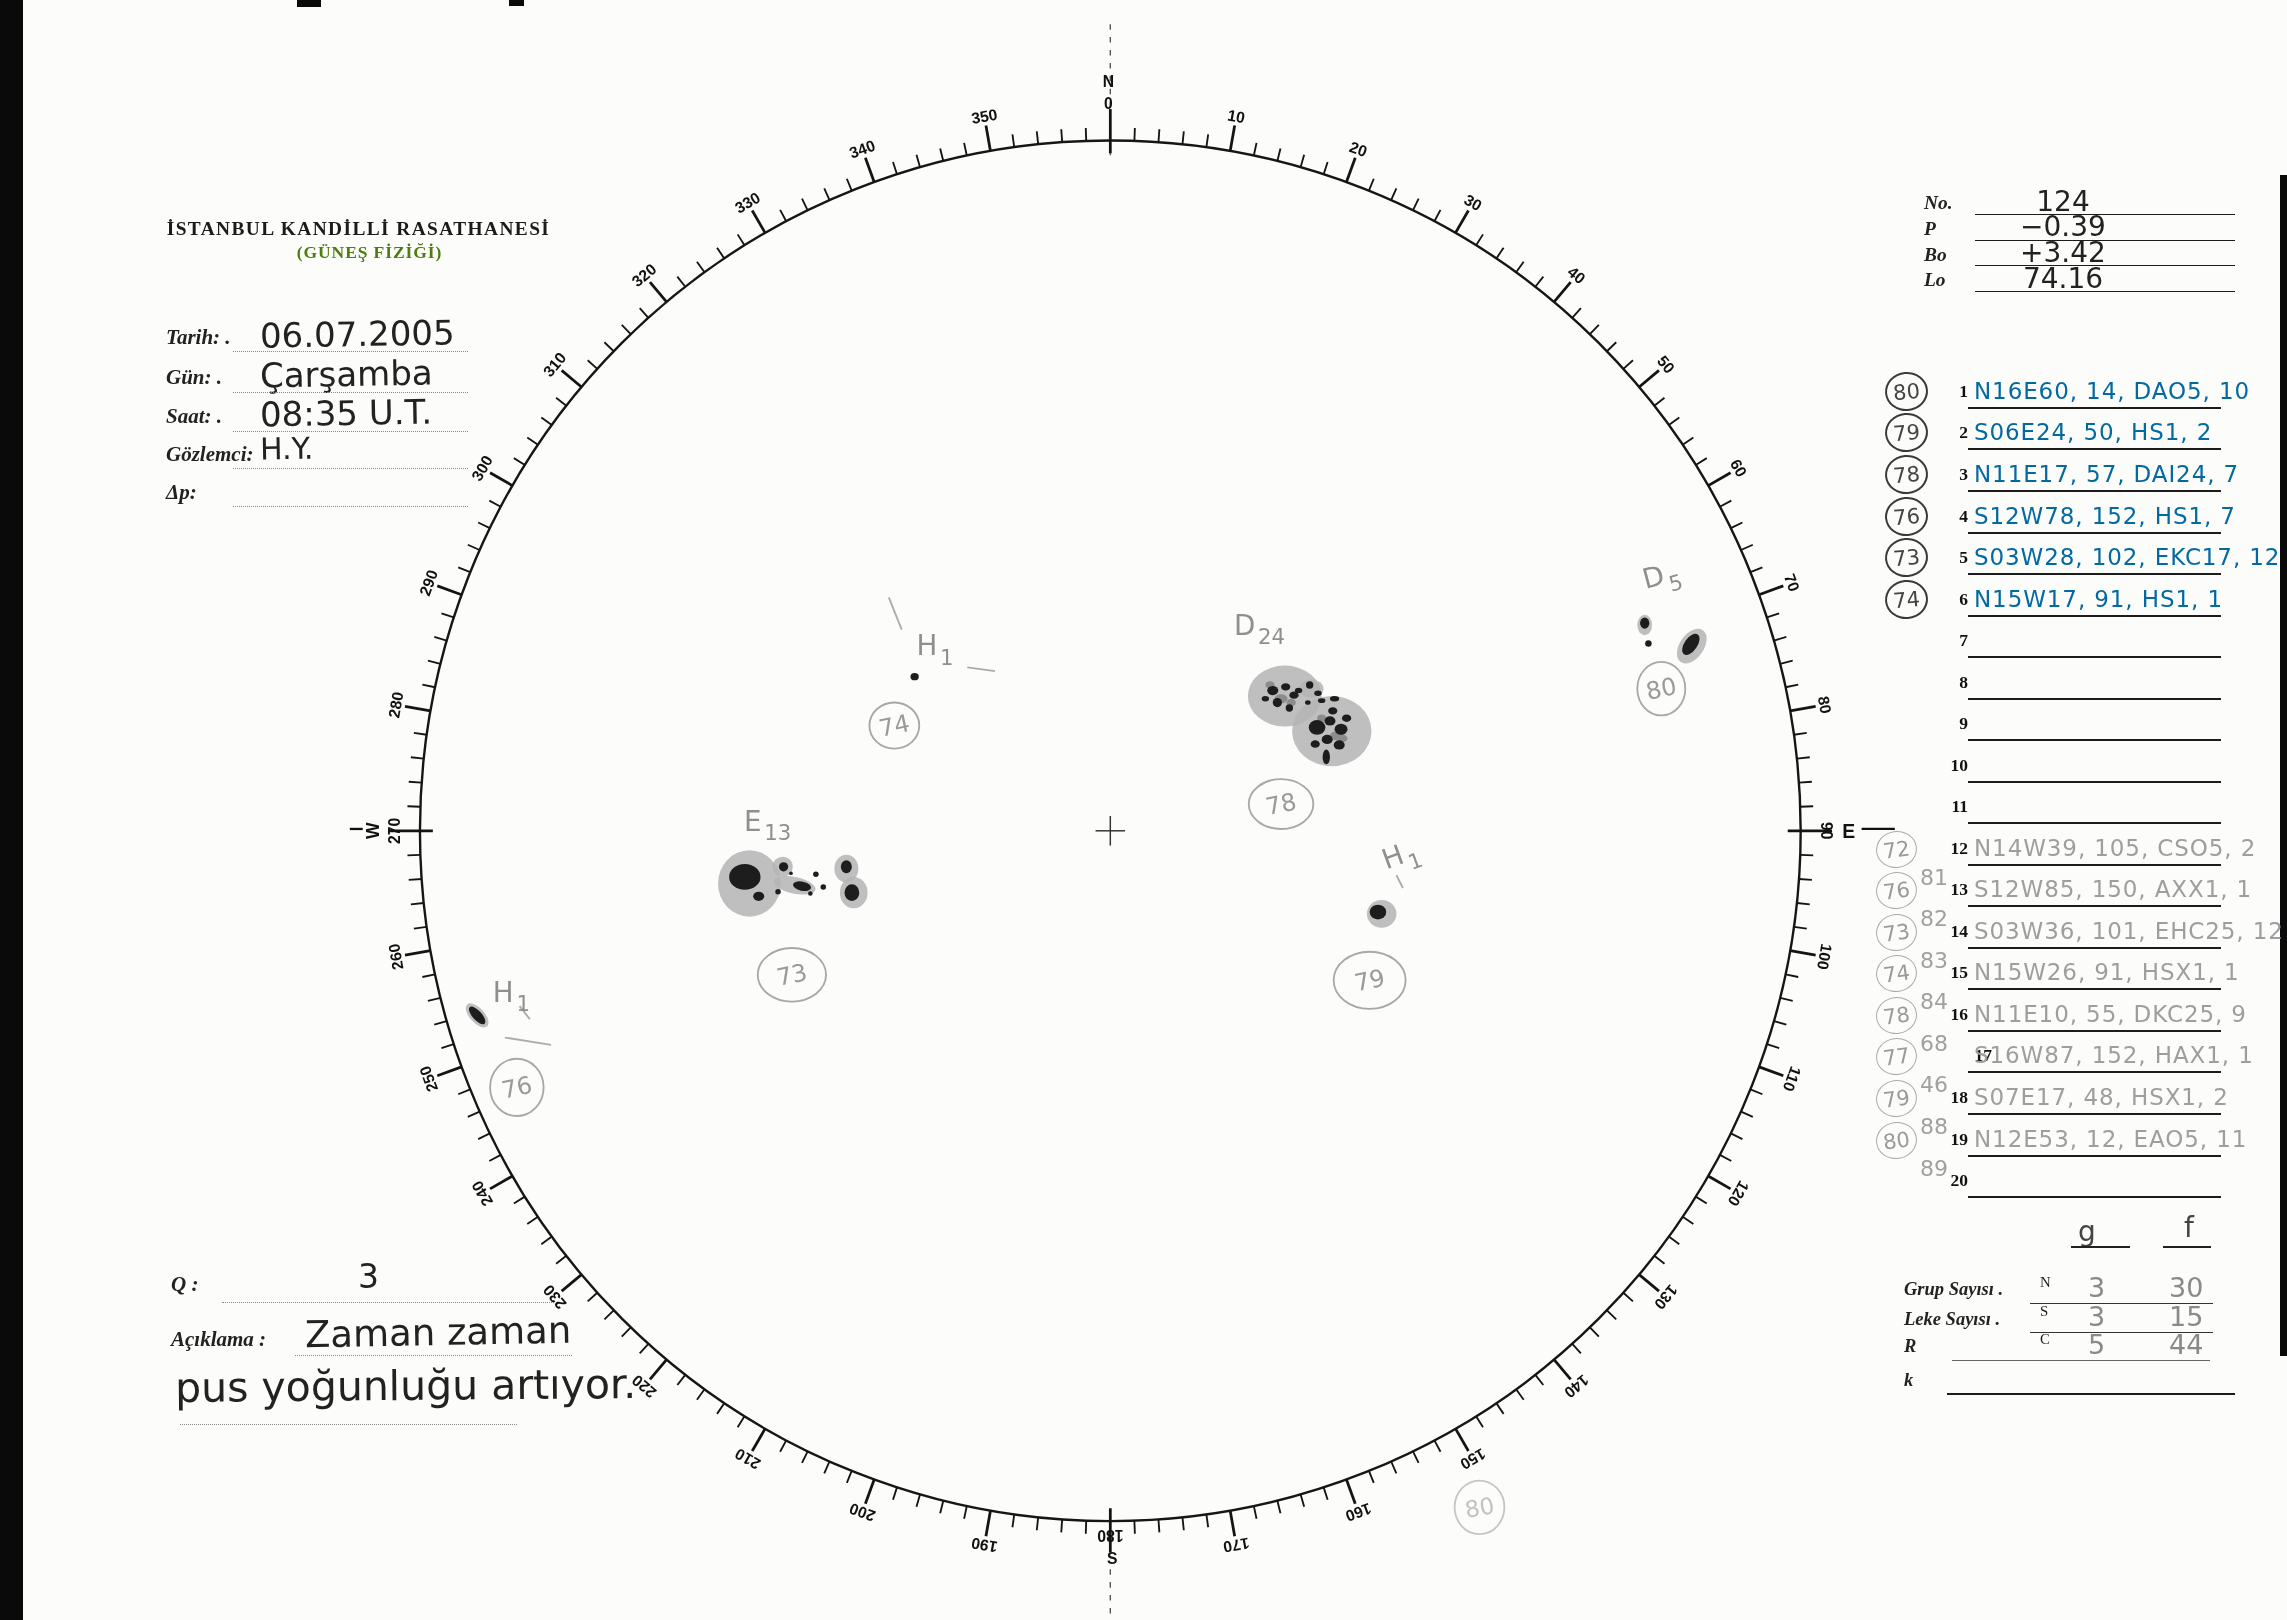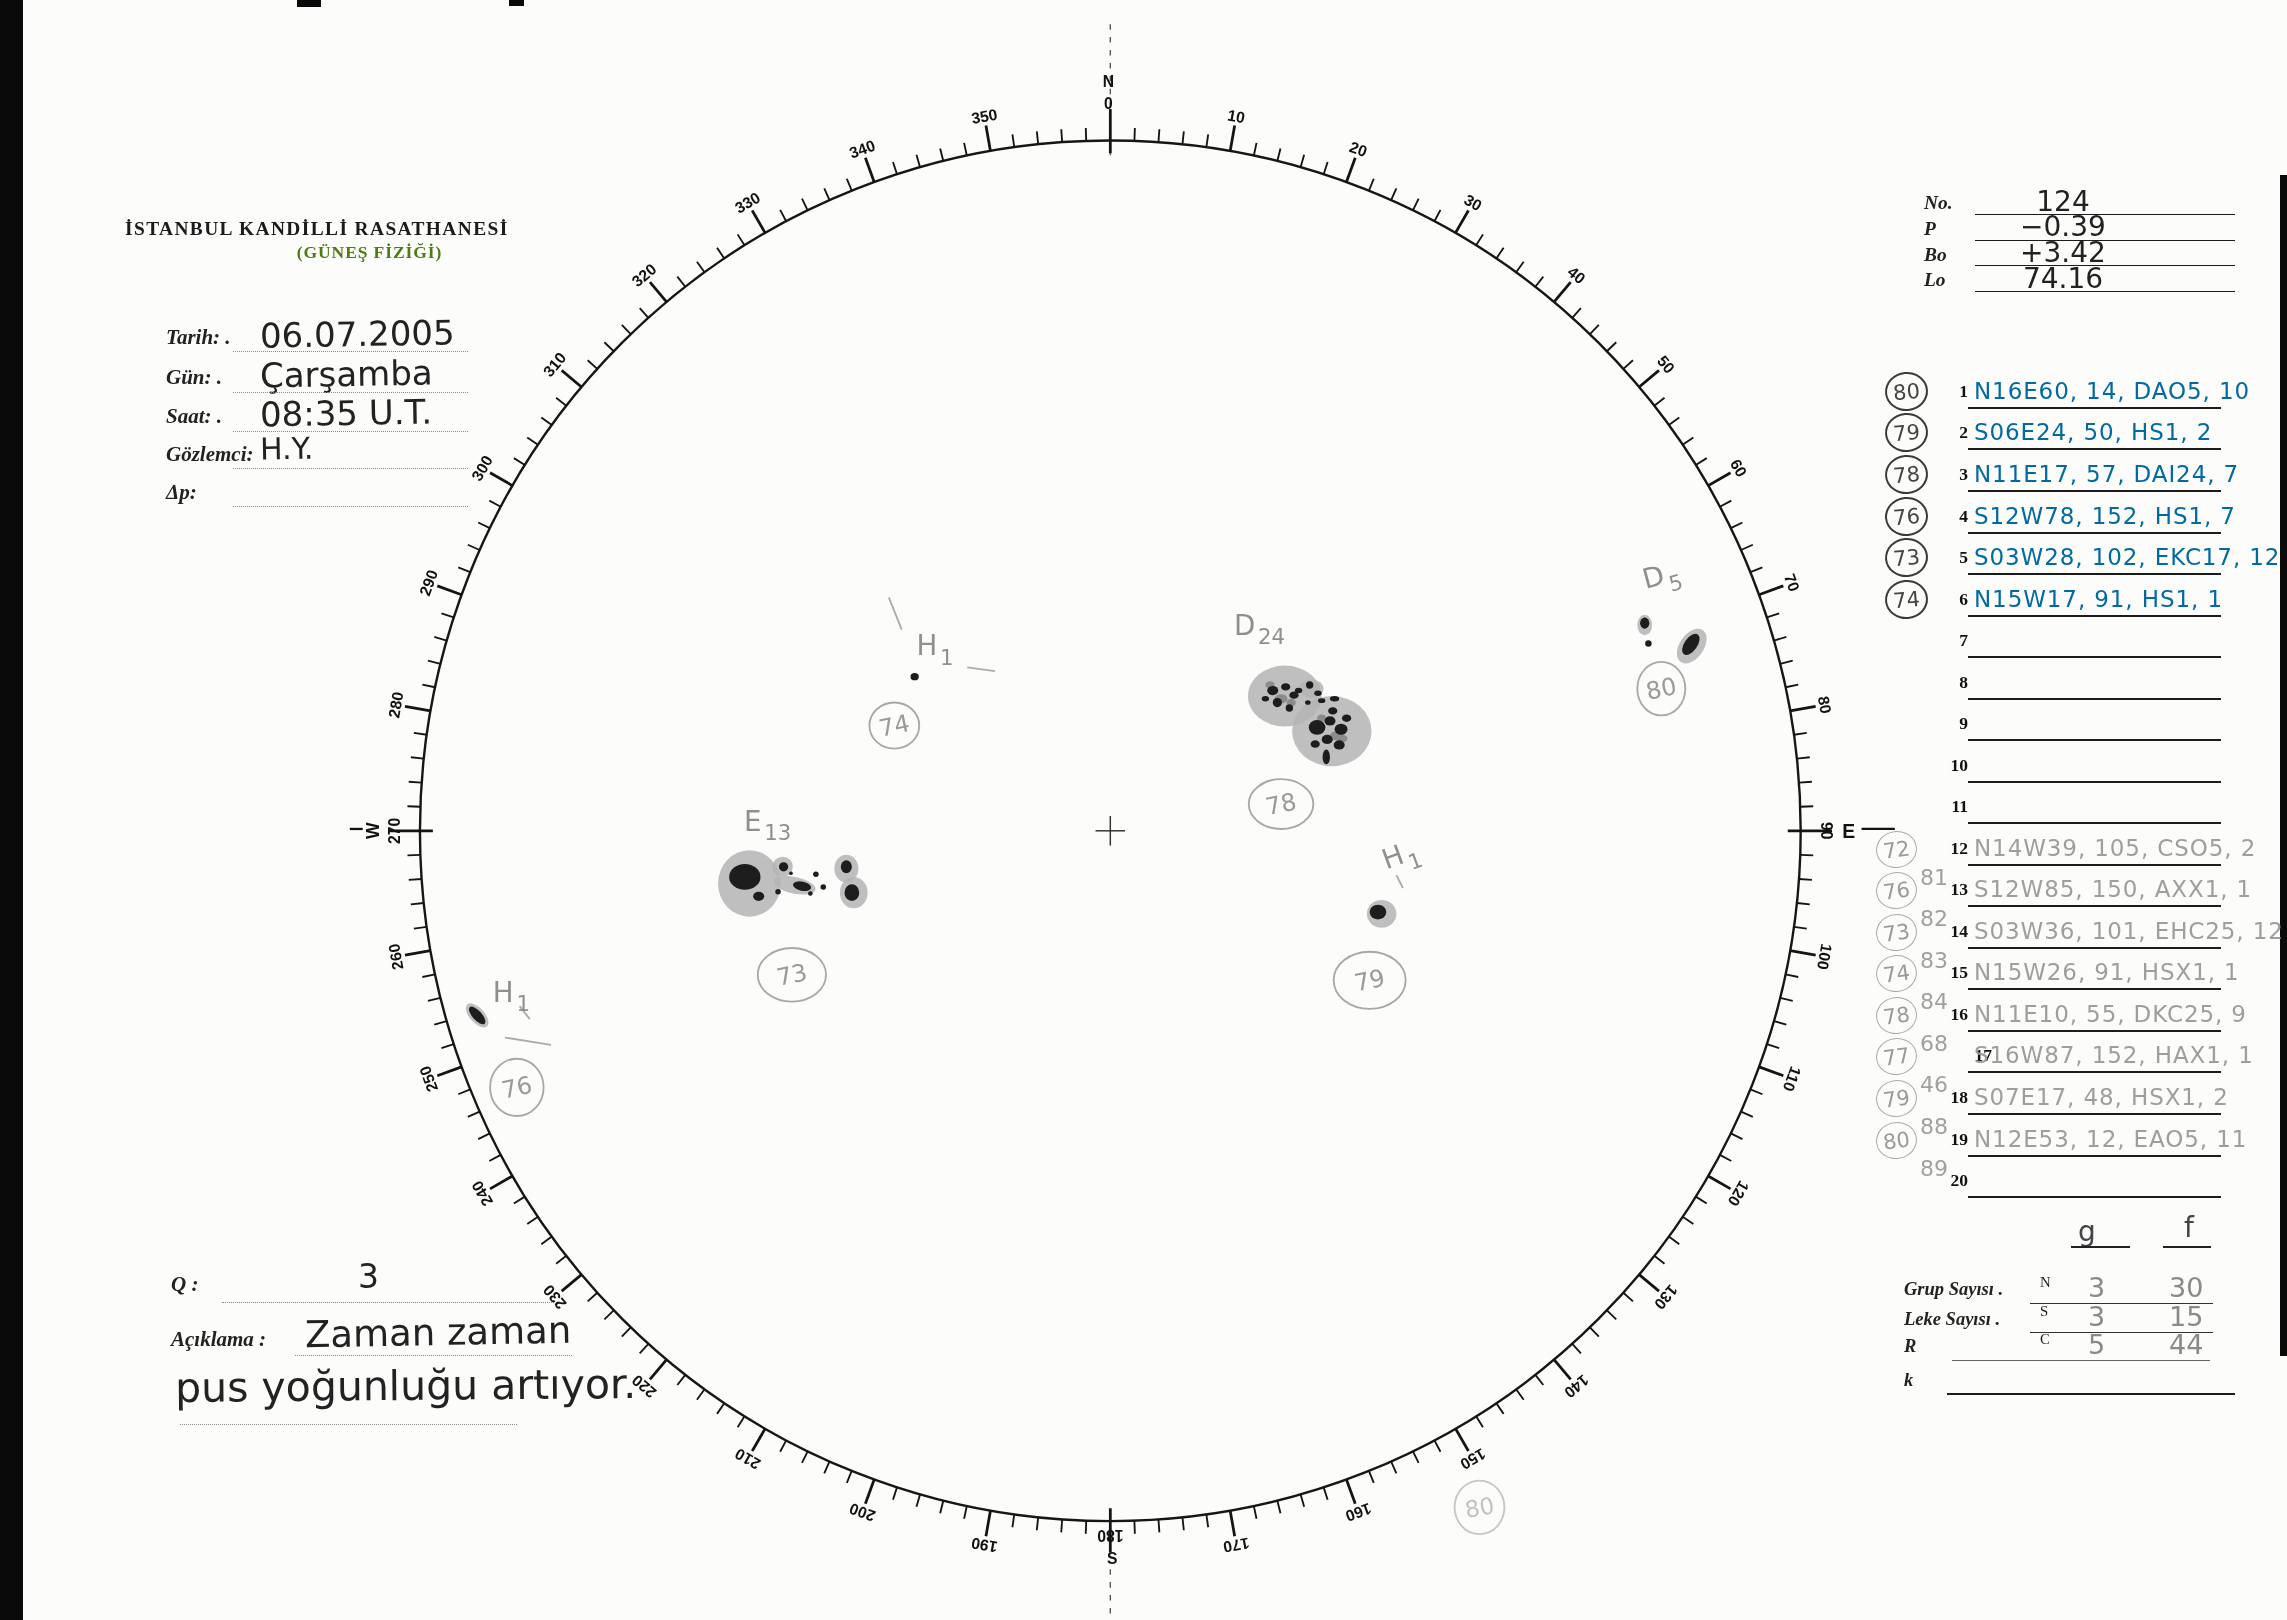--- a/index.html
+++ b/index.html
@@ -37,21 +37,21 @@
 </head>
 <body>
 
 <div id="paper">
 
   <div class="abs edge" style="left:0;top:0;width:23px;height:1621px;"></div>
   <div class="abs edge" style="left:297px;top:0;width:24px;height:7.4px;"></div>
   <div class="abs edge" style="left:509px;top:0;width:14.8px;height:5.5px;"></div>
   <div class="abs edge" style="left:2280px;top:175px;width:8.3px;height:1181px;"></div>
 
-  <div class="abs header1" style="left:125px;top:218px;width:489px;text-align:left;">İSTANBUL KANDİLLİ RASATHANESİ</div>
+  <div class="abs header1" style="left:114px;top:218px;width:489px;text-align:center;">İSTANBUL KANDİLLİ RASATHANESİ</div>
   <div class="abs header2" style="left:125px;top:242px;width:489px;text-align:center;">(GÜNEŞ FİZİĞİ)</div>
 
   <div id="obs-fields" class="abs" style="left:0;top:0;">
       <div class="plabel" style="position: absolute; left: 166px; top: 325px;">Tarih: .</div>
       <div class="hand" style="position: absolute; left: 260px; top: 314px; font-size: 34px; transform: rotate(-1deg);">06.07.2005</div>
       <div class="dotline" style="position: absolute; left: 233px; top: 332px; width: 235px; height: 18.5px;"></div>
       <div class="plabel" style="position: absolute; left: 166px; top: 365px;">Gün: .</div>
       <div class="hand" style="position: absolute; left: 260px; top: 354px; font-size: 34px; transform: rotate(-1deg);">Çarşamba</div>
       <div class="dotline" style="position: absolute; left: 233px; top: 373px; width: 235px; height: 18.5px;"></div>
       <div class="plabel" style="position: absolute; left: 166px; top: 404px;">Saat: .</div>

